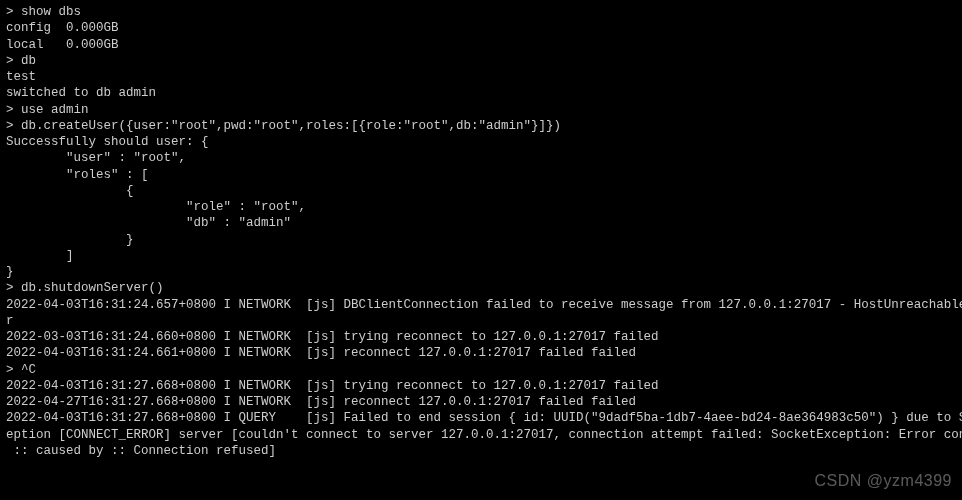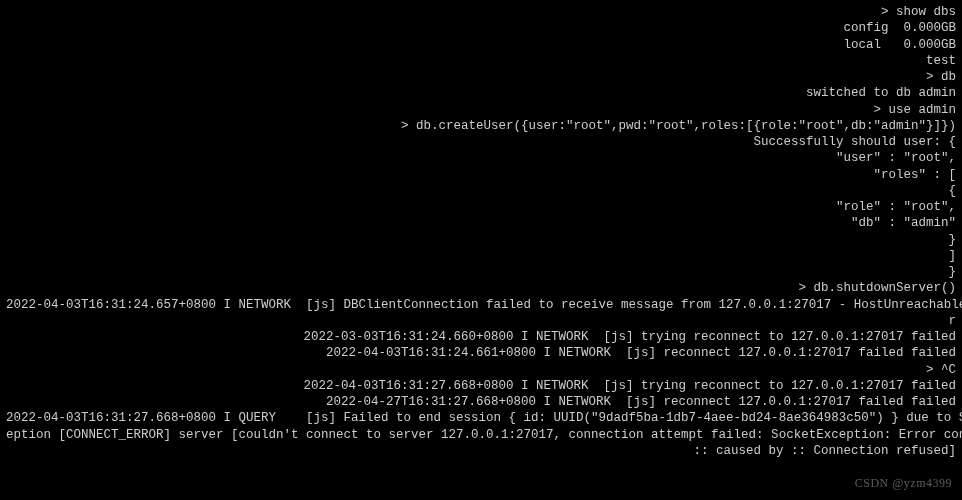--- a/index.html
+++ b/index.html
@@ -14,41 +14,40 @@
       font-size: 12.5px;
       line-height: 1.3;
       padding: 4px 6px;
       width: 962px;
       height: 500px;
       overflow: hidden;
       position: relative;
     }
     .term-line {
       white-space: pre;
-      text-align: right;
     }
     .watermark {
       position: absolute;
       bottom: 8px;
       right: 10px;
       color: rgba(255,255,255,0.35);
-      font-family: Liberation Serif, serif;
-      font-size: 12px;
+      font-family: Liberation Sans, sans-serif;
+      font-size: 16px;
       letter-spacing: 0.5px;
     }
   </style>
 </head>
 <body>
 
 <div>
 <div class="term-line">&gt; show dbs</div>
 <div class="term-line">config  0.000GB</div>
 <div class="term-line">local   0.000GB</div>
+<div class="term-line">&gt; db</div>
 <div class="term-line">test</div>
-<div class="term-line">&gt; db</div>
 <div class="term-line">switched to db admin</div>
 <div class="term-line">&gt; use admin</div>
 <div class="term-line">&gt; db.createUser({user:"root",pwd:"root",roles:[{role:"root",db:"admin"}]})</div>
 <div class="term-line">Successfully should user: {</div>
 <div class="term-line">        "user" : "root",</div>
 <div class="term-line">        "roles" : [</div>
 <div class="term-line">                {</div>
 <div class="term-line">                        "role" : "root",</div>
 <div class="term-line">                        "db" : "admin"</div>
 <div class="term-line">                }</div>

